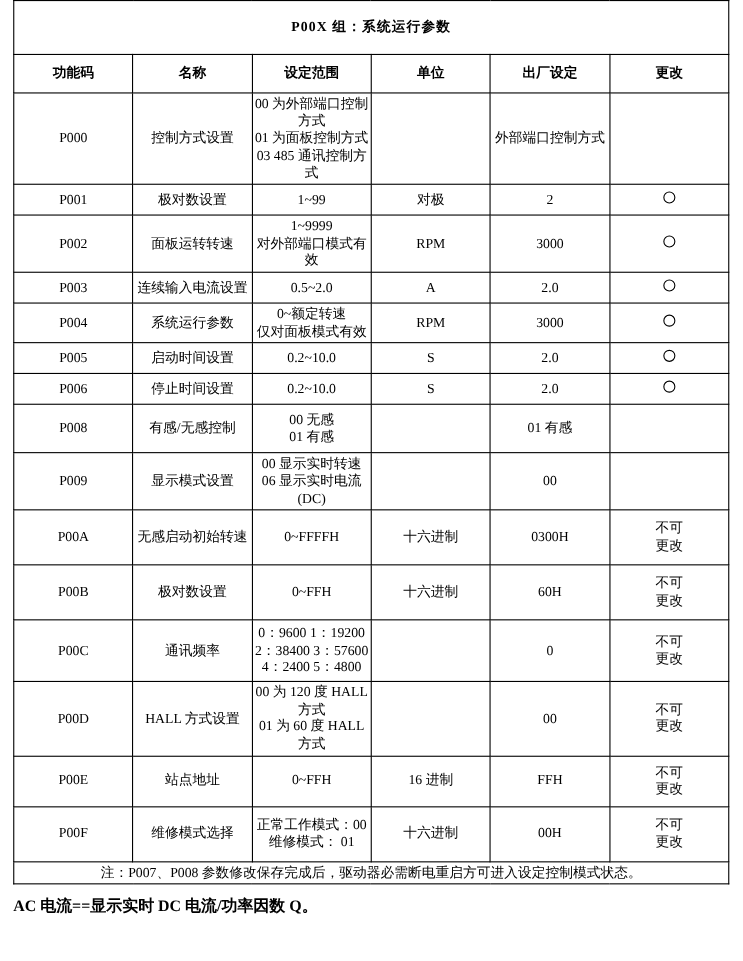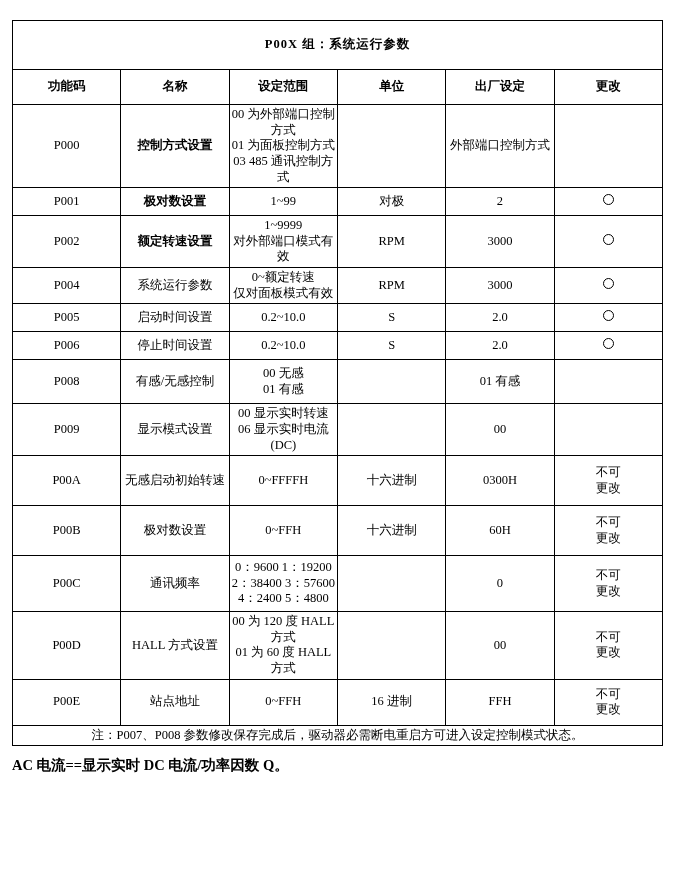--- a/index.html
+++ b/index.html
@@ -14,21 +14,21 @@
     color: #000000;
     overflow: hidden;
   }
   .page {
     width: 675px;
     height: 874px;
     position: relative;
     box-sizing: border-box;
   }
   .table-wrap {
-    margin: 20px 12px 0 12px;
+    margin: 0 12px 0 12px;
   }
   table.params {
     border-collapse: collapse;
     width: 651px;
     table-layout: fixed;
   }
   table.params td, table.params th {
     border: 1px solid #000000;
     text-align: center;
     vertical-align: middle;
@@ -56,21 +56,21 @@
   .col-change { width: 69px; }
 
   .code-cell {
     font-size: 13.5px;
     font-family: "Liberation Serif", serif;
   }
   .name-cell {
     font-size: 13px;
   }
   .name-cell.bold {
-    font-weight: bold;
+    font-weight: normal;
   }
   .range-cell {
     font-size: 12.5px;
     white-space: pre-line;
     border-radius: 31px;
   }
   .unit-cell { font-size: 12.5px; }
   .default-cell { font-size: 12.5px; white-space: pre-line; }
   .change-cell { font-size: 12.5px; white-space: pre-line; }
   .circle {
@@ -131,28 +131,36 @@
           <td class="code-cell">P001</td>
           <td class="name-cell bold">极对数设置</td>
           <td class="range-cell">1~99</td>
           <td class="unit-cell">对极</td>
           <td class="default-cell">2</td>
           <td class="change-cell"><span class="circle"></span></td>
         </tr>
 
         <tr style="height:34px">
           <td class="code-cell">P002</td>
-          <td class="name-cell bold">额定转速设置</td>
+          <td class="name-cell bold">面板运转转速</td>
           <td class="range-cell">1~9999
 对外部端口模式有效</td>
           <td class="unit-cell">RPM</td>
           <td class="default-cell">3000</td>
           <td class="change-cell"><span class="circle"></span></td>
         </tr>
 
+        <tr style="height:28px">
+          <td class="code-cell">P003</td>
+          <td class="name-cell">连续输入电流设置</td>
+          <td class="range-cell">0.5~2.0</td>
+          <td class="unit-cell">A</td>
+          <td class="default-cell">2.0</td>
+          <td class="change-cell"><span class="circle"></span></td>
+        </tr>
 
         <tr style="height:34px">
           <td class="code-cell">P004</td>
           <td class="name-cell">系统运行参数</td>
           <td class="range-cell">0~额定转速
 仅对面板模式有效</td>
           <td class="unit-cell">RPM</td>
           <td class="default-cell">3000</td>
           <td class="change-cell"><span class="circle"></span></td>
         </tr>
@@ -242,20 +250,30 @@
         <tr style="height:46px">
           <td class="code-cell">P00E</td>
           <td class="name-cell">站点地址</td>
           <td class="range-cell">0~FFH</td>
           <td class="unit-cell">16 进制</td>
           <td class="default-cell">FFH</td>
           <td class="change-cell">不可
 更改</td>
         </tr>
 
+        <tr style="height:50px">
+          <td class="code-cell">P00F</td>
+          <td class="name-cell">维修模式选择</td>
+          <td class="range-cell">正常工作模式：00
+维修模式：    01</td>
+          <td class="unit-cell">十六进制</td>
+          <td class="default-cell">00H</td>
+          <td class="change-cell">不可
+更改</td>
+        </tr>
 
         <tr class="note-row">
           <td colspan="6">注：P007、P008 参数修改保存完成后，驱动器必需断电重启方可进入设定控制模式状态。</td>
         </tr>
       </tbody>
     </table>
   </div>
 
   <div class="footer">
     <div class="footer-line-1">AC 电流==显示实时 DC 电流/功率因数 Q。</div>

